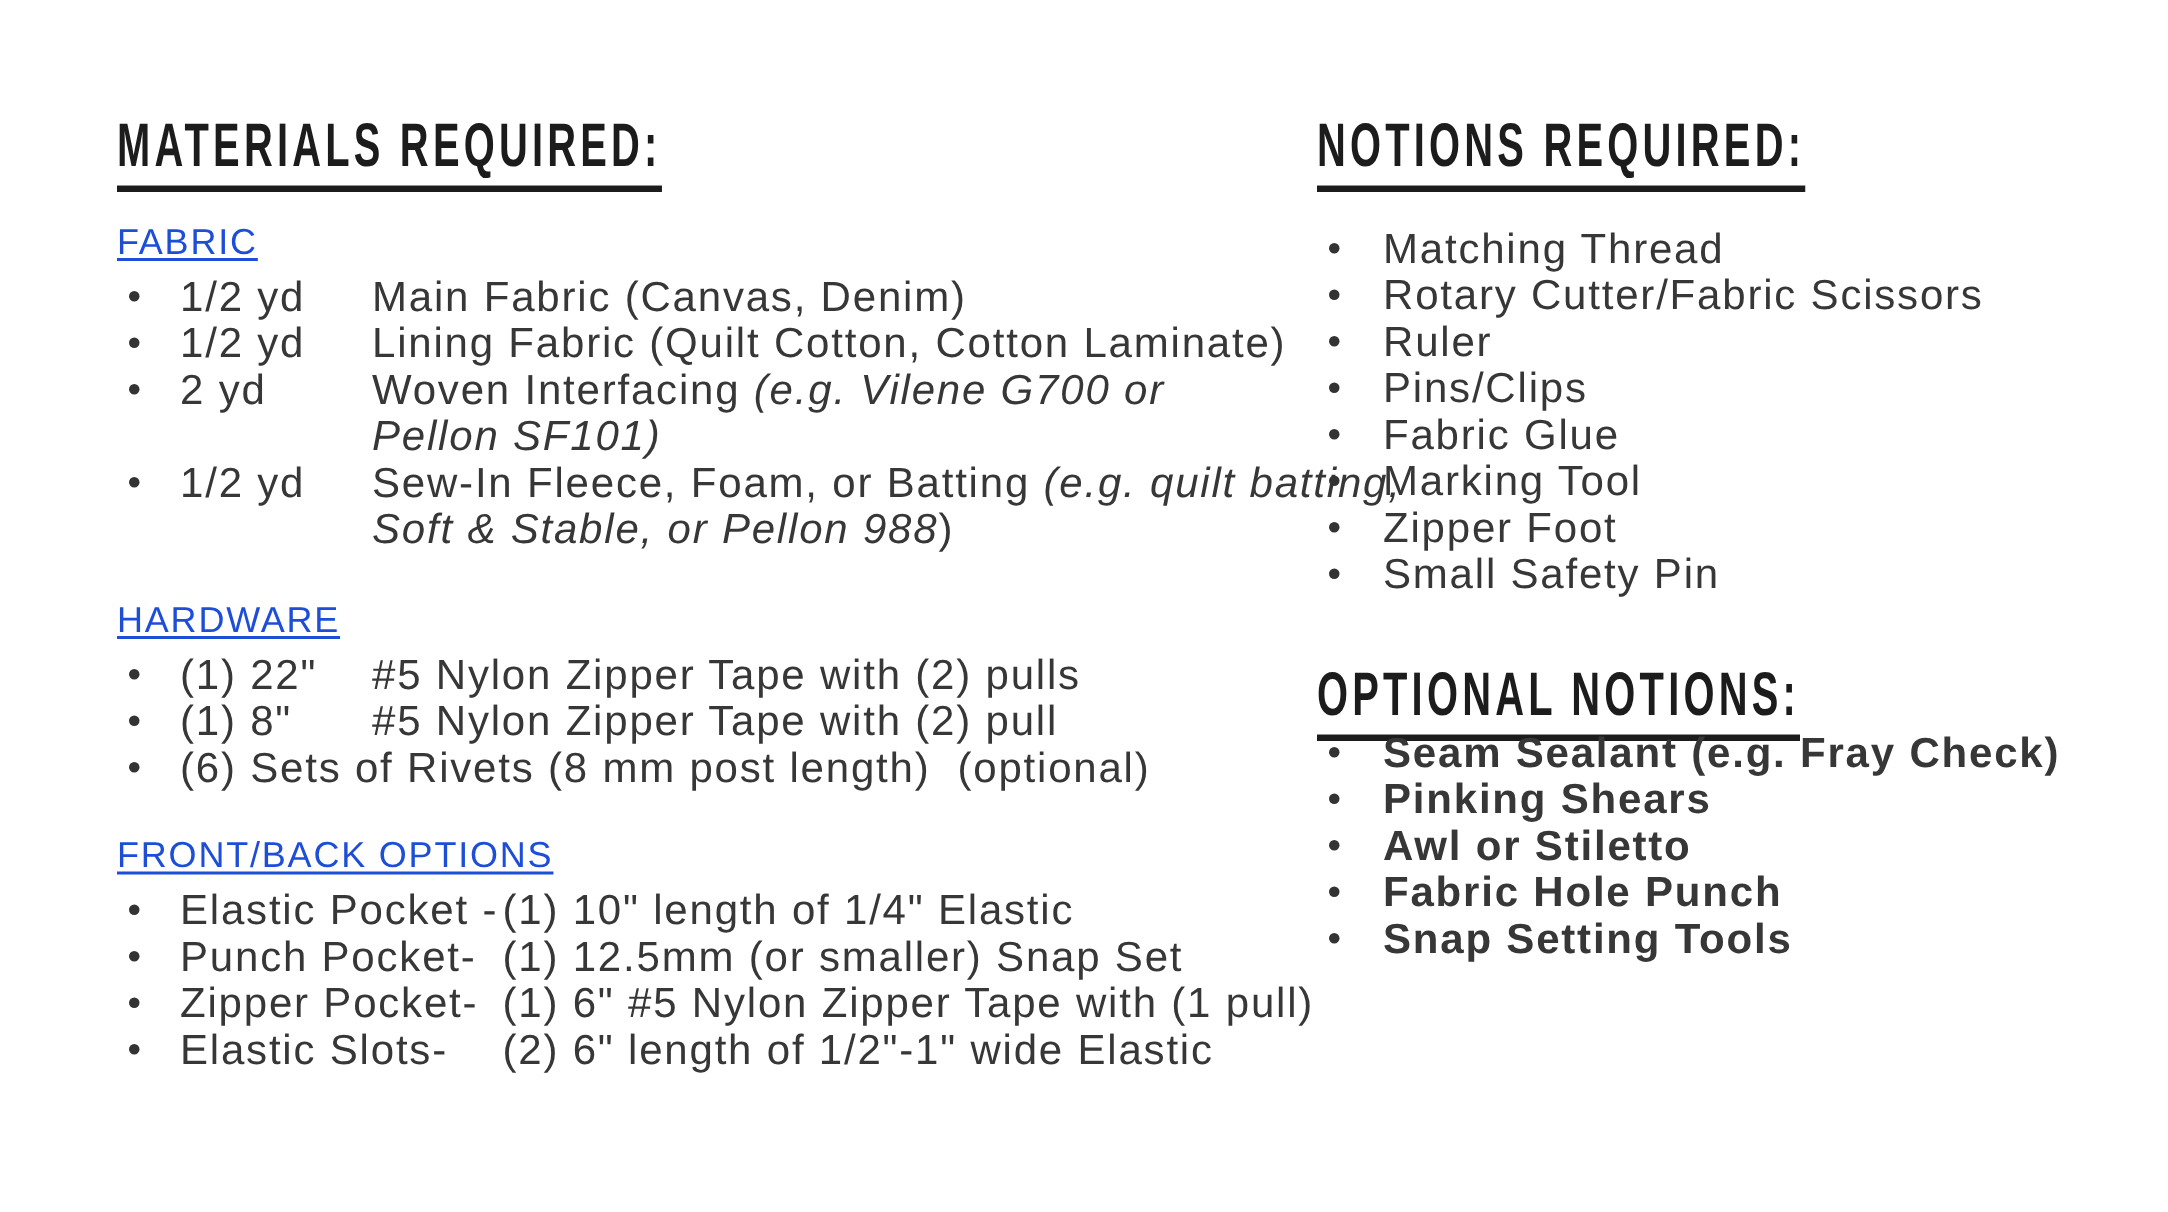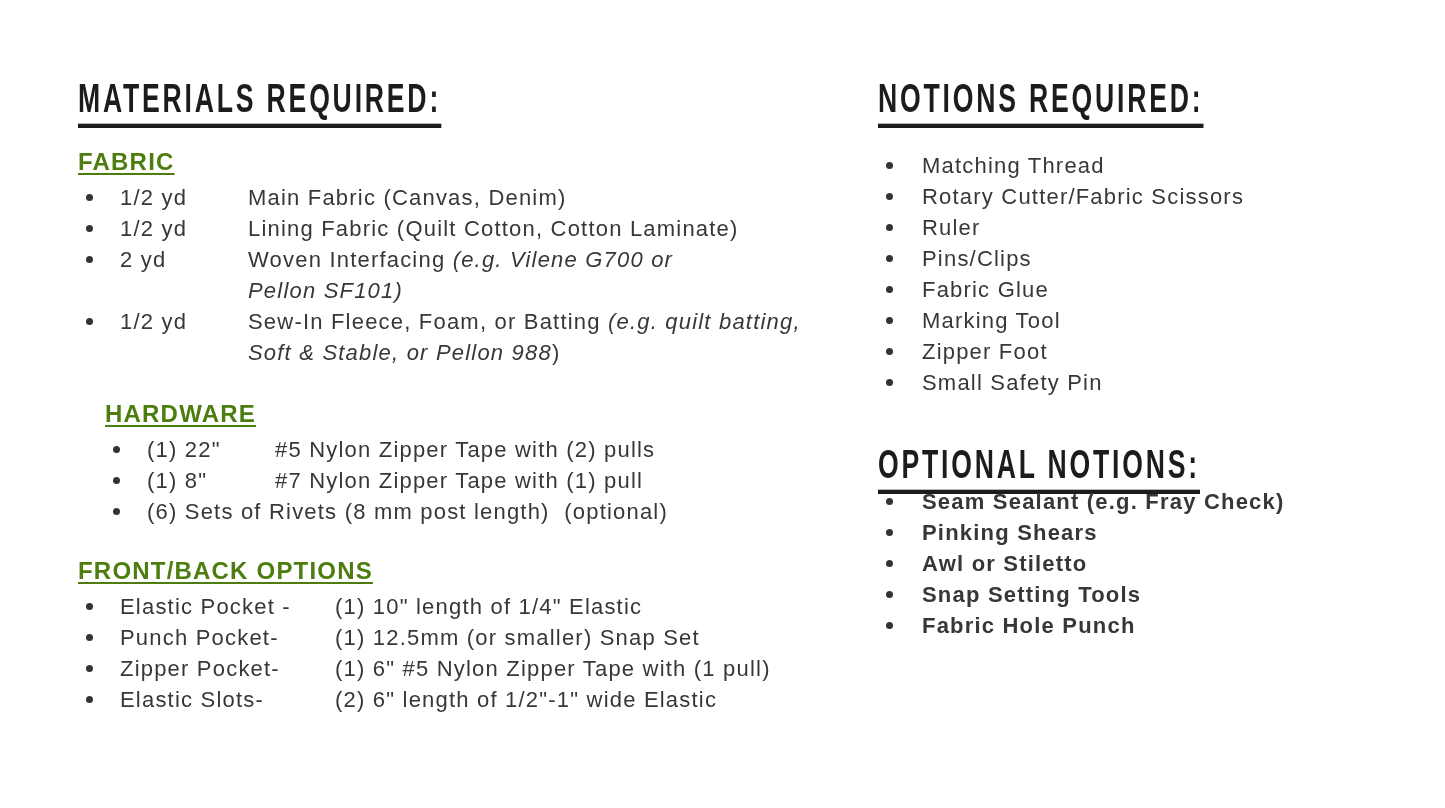--- a/index.html
+++ b/index.html
@@ -13,24 +13,24 @@
   .dh {
     display:inline-block; white-space:nowrap;
     font-family:"Liberation Sans", sans-serif; font-weight:700;
     font-size:38px; line-height:44px; letter-spacing:4px; color:#1c1c1c;
     transform:scale(0.70,1.08); transform-origin:0 0;
     border-bottom:4px solid #1c1c1c; padding-bottom:2px;
   }
   .section { position:absolute; }
   .sub {
     display:inline-block; font-size:24px; line-height:28px; letter-spacing:1.2px;
-    color:#4d7c0f; text-decoration:underline; text-decoration-thickness:2px;
-    text-underline-offset:3px; margin-bottom:6px;font-weight:bold;
+    color:#1d4ed8; text-decoration:underline; text-decoration-thickness:2px;
+    text-underline-offset:3px; margin-bottom:6px;
   }
-  .row { display:flex; line-height:31px; font-size:22px; letter-spacing:1.2px; }
+  .row { display:flex; line-height:31px; font-size:28px; letter-spacing:1.2px; }
   .b   { width:42px;  flex:0 0 42px; }
   .b2  { width:44px;  flex:0 0 44px; }
   .dot { display:block; width:7px; height:7px; border-radius:50%; background:#333; margin:12px 0 0 8px; }
   .qty   { width:128px; flex:0 0 128px; white-space:nowrap; }
   .label { width:215px; flex:0 0 215px; white-space:nowrap; }
   .desc  { flex:1; }
   .line  { white-space:nowrap; }
   .full  { flex:1; white-space:pre; }
   .em    { font-style:italic; }
   .txt   { white-space:nowrap; }
@@ -79,37 +79,37 @@
           <span class="dot"></span>
         </span>
       <span class="qty">1/2 yd</span>
       <span class="desc">
         <div class="line"><span>Sew-In Fleece, Foam, or Batting </span><span class="em">(e.g. quilt batting,</span></div>
         <div class="line"><span class="em">Soft &amp; Stable, or Pellon 988</span><span>)</span></div>
       </span>
     </div>
   </div>
 
-  <div class="section" style="left:78px; top:400px; width:810px;margin-left:27px;">
+  <div class="section" style="left:78px; top:400px; width:810px;">
     <span class="sub">HARDWARE</span>
 
     <div class="row">
       <span class="b">
           <span class="dot"></span>
         </span>
       <span class="qty">(1) 22"</span>
       <span class="desc txt">#5 Nylon Zipper Tape with (2) pulls</span>
     </div>
 
     <div class="row">
       <span class="b">
           <span class="dot"></span>
         </span>
       <span class="qty">(1) 8"</span>
-      <span class="desc txt">#7 Nylon Zipper Tape with (1) pull</span>
+      <span class="desc txt">#5 Nylon Zipper Tape with (2) pull</span>
     </div>
 
     <div class="row">
       <span class="b">
           <span class="dot"></span>
         </span>
       <span class="full">(6) Sets of Rivets (8 mm post length)  (optional)</span>
     </div>
   </div>
 
@@ -224,23 +224,23 @@
     <div class="row">
       <span class="b2">
           <span class="dot"></span>
         </span>
       <span class="desc txt">Awl or Stiletto</span>
     </div>
     <div class="row">
       <span class="b2">
           <span class="dot"></span>
         </span>
+      <span class="desc txt">Fabric Hole Punch</span>
+    </div>
+    <div class="row">
+      <span class="b2">
+          <span class="dot"></span>
+        </span>
       <span class="desc txt">Snap Setting Tools</span>
     </div>
-    <div class="row">
-      <span class="b2">
-          <span class="dot"></span>
-        </span>
-      <span class="desc txt">Fabric Hole Punch</span>
-    </div>
   </div>
 
 </div>
 
 </body></html>

